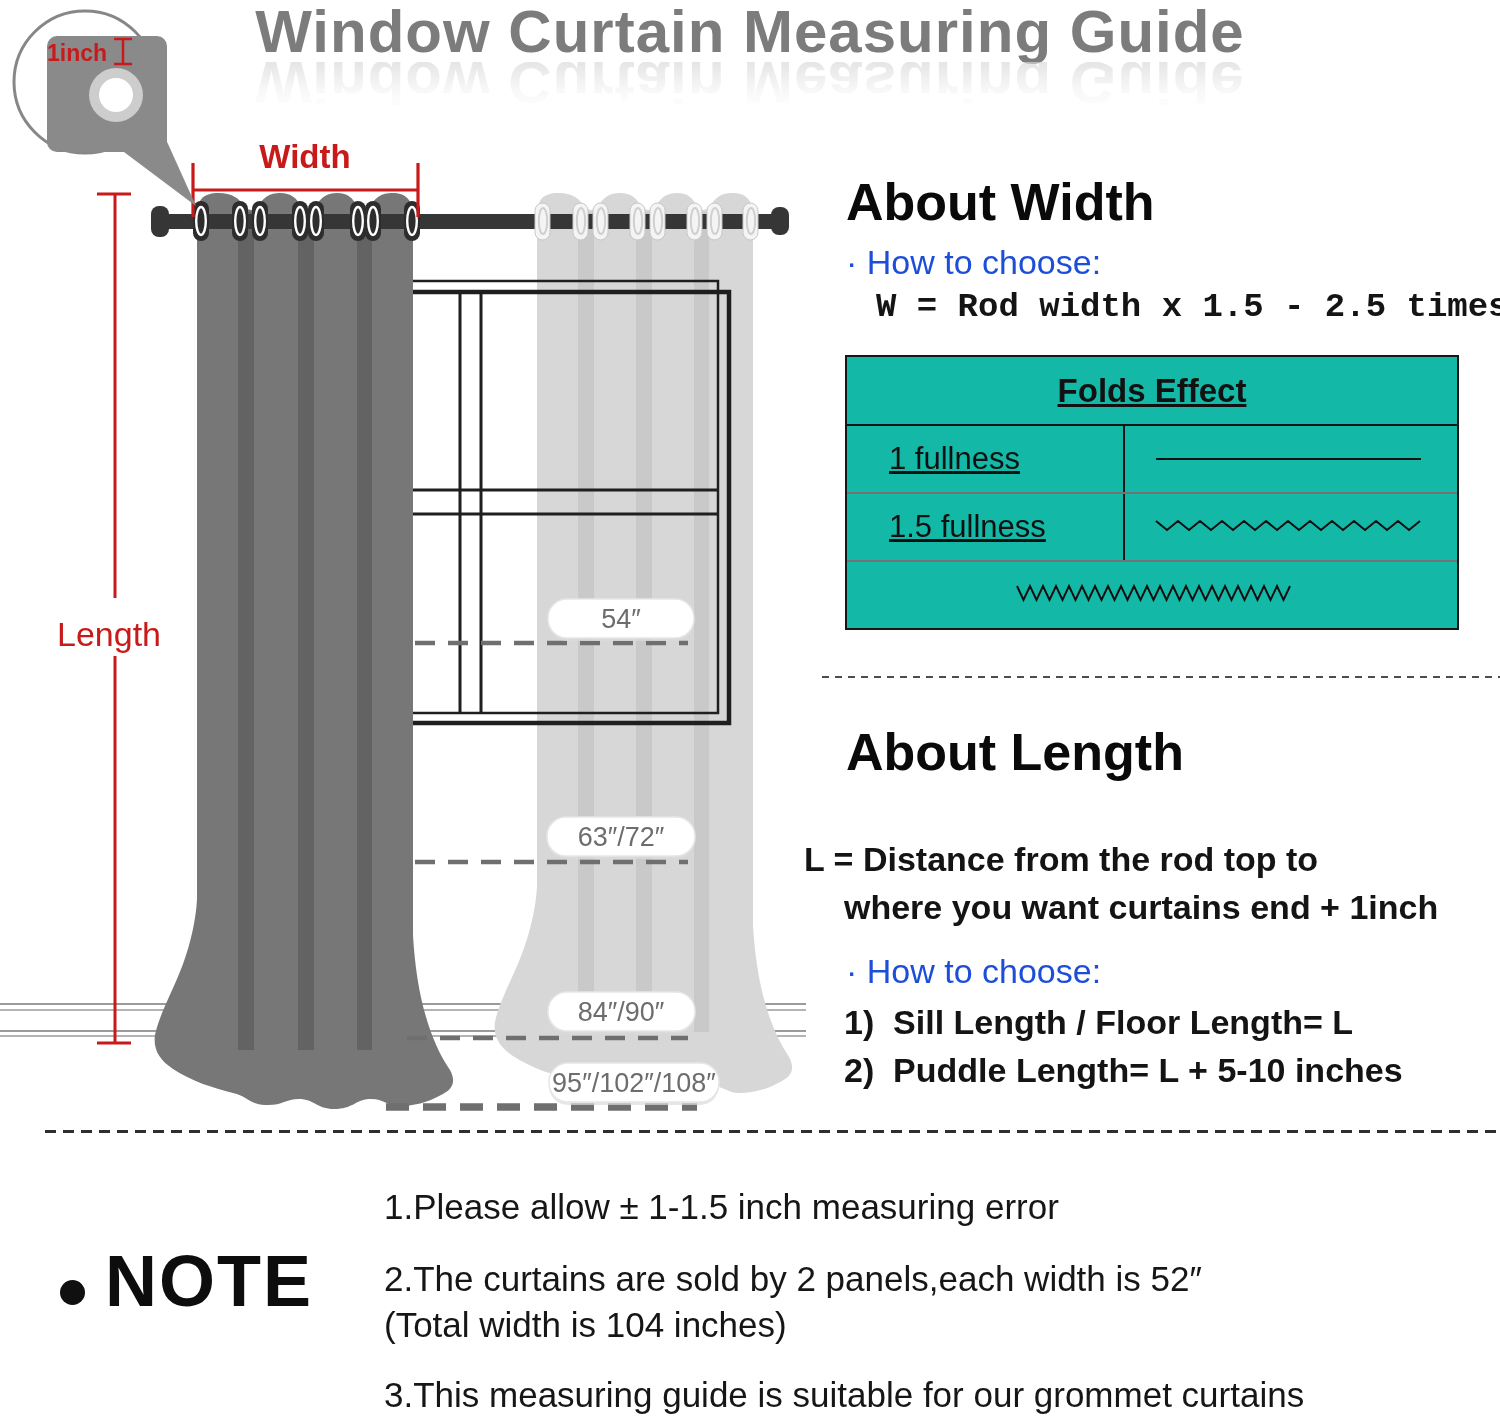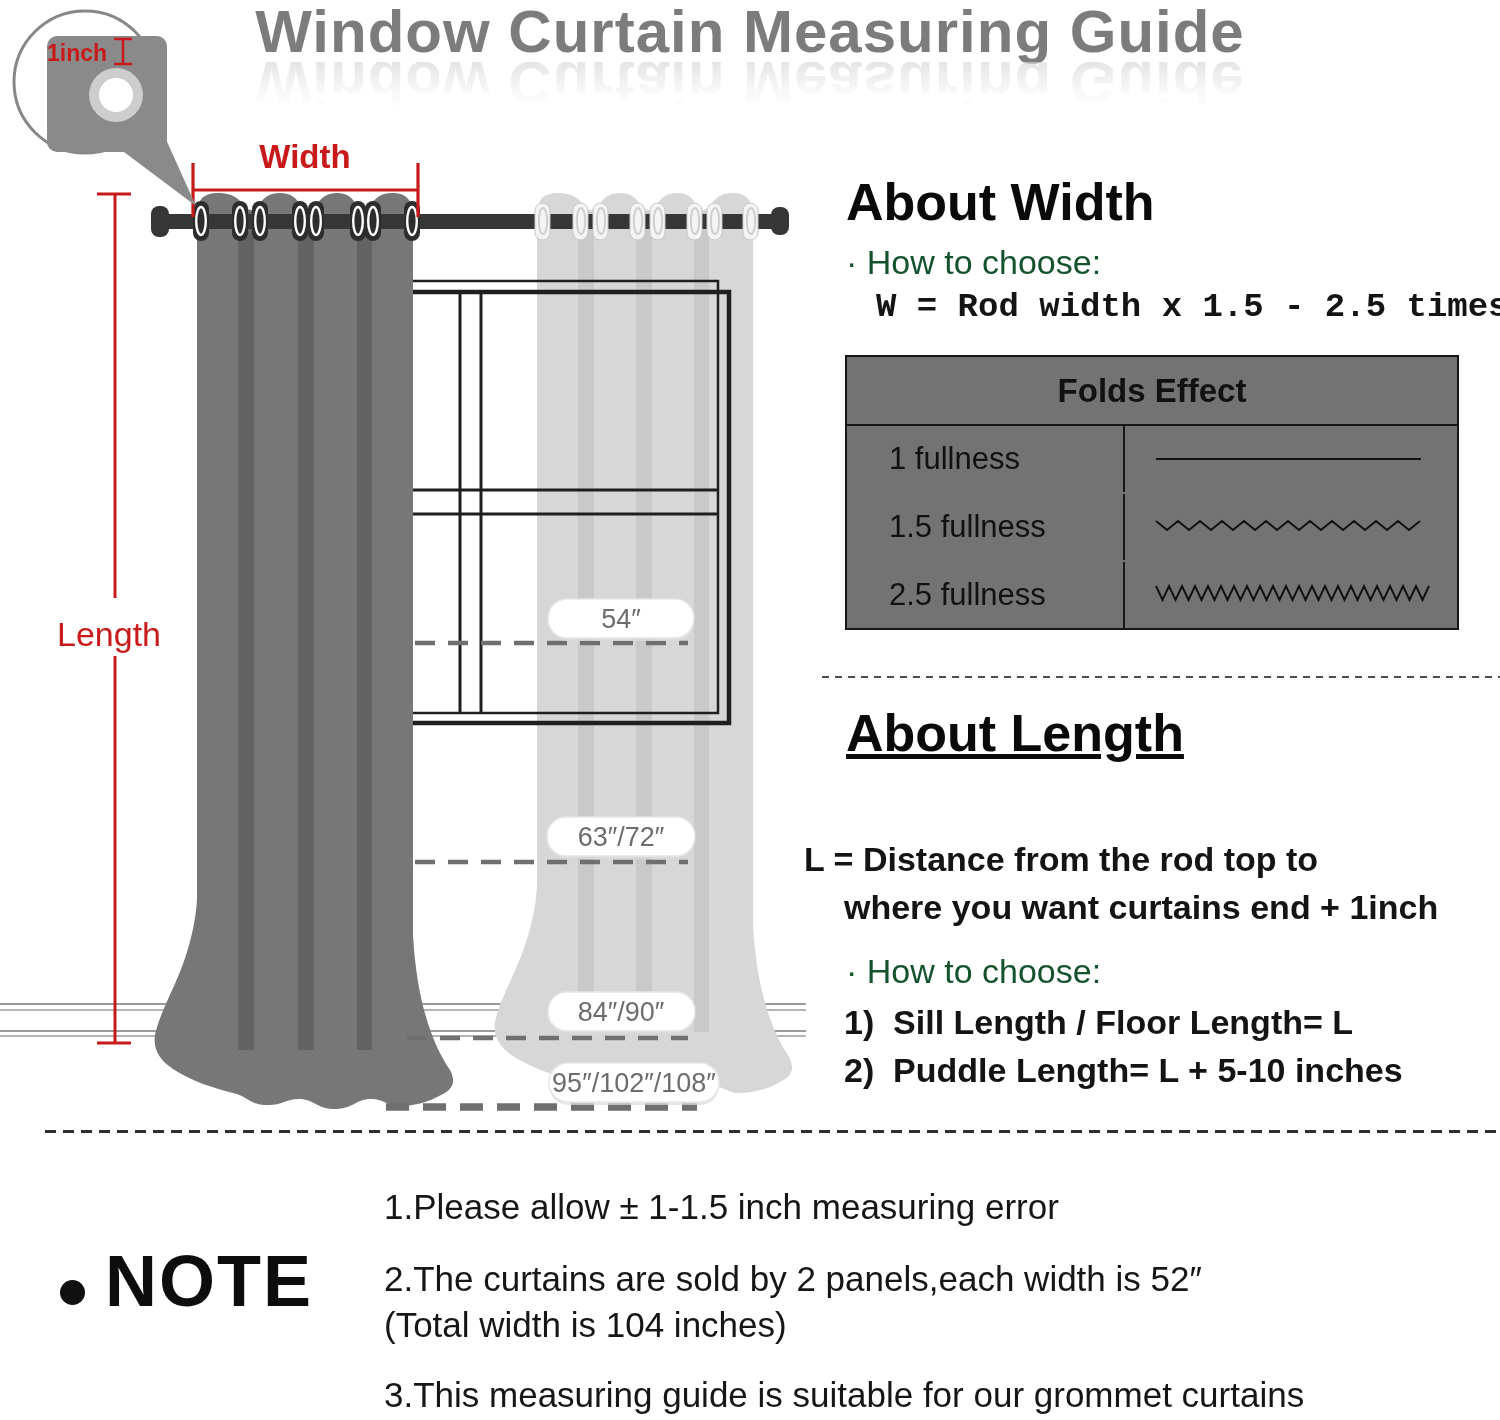--- a/index.html
+++ b/index.html
@@ -11,24 +11,24 @@
   .reflection{position:absolute;left:0;right:0;top:62px;height:52px;overflow:hidden;}
   .reflection .r-text{text-align:center;font-size:60px;font-weight:700;letter-spacing:1px;
          color:#7c7c7c;line-height:64px;transform:scaleY(-1);margin-top:-12px;opacity:.35;white-space:nowrap;}
   .reflection .r-fade{position:absolute;inset:0;
          background:linear-gradient(to bottom,rgba(255,255,255,.45) 0%,rgba(255,255,255,.85) 55%,#fff 95%);}
   
   .diagram-svg{position:absolute;left:0;top:0;width:1500px;height:1420px;}
   
   .abs{position:absolute;line-height:1.18;}
   .h-section{font-size:52px;font-weight:700;color:#0a0a0a;}
-  .sub-line{font-size:34px;font-weight:400;color:#14532d;white-space:pre;text-align:right;}
+  .sub-line{font-size:34px;font-weight:400;color:#1d4ed8;white-space:pre;text-align:right;}
   .bold-line{font-size:34px;font-weight:700;color:#141414;white-space:pre;}
   
-  .folds-table{position:absolute;left:845px;top:355px;width:610px;border:2px solid #161616;background:#737373;}
+  .folds-table{position:absolute;left:845px;top:355px;width:610px;border:2px solid #161616;background:#14b8a6;text-decoration:underline;}
   .ft-header{height:67px;border-bottom:2px solid #161616;display:flex;align-items:center;justify-content:center;
              font-size:33px;font-weight:700;color:#111;}
   .ft-row{height:66px;display:flex;border-bottom:2px solid #737373;}
   .ft-row:last-child{border-bottom:none;}
   .ft-label{width:278px;border-right:2px solid #161616;display:flex;align-items:center;
             padding-left:42px;box-sizing:border-box;font-size:31px;color:#111;}
   .ft-effect{flex:1;display:flex;align-items:center;justify-content:center;}
   
   .dash-sep-right{position:absolute;left:822px;top:676px;width:678px;height:2px;
       background:repeating-linear-gradient(90deg,#4d4d4d 0 7px,transparent 7px 13px);}
@@ -221,32 +221,31 @@
     </div>
     <div class="ft-row">
       <div class="ft-label">1.5 fullness</div>
       <div class="ft-effect">
         <svg width="280" height="28">
           <polyline fill="none" stroke="#111" stroke-width="2" points="5,8 16,17 27,8 38,17 49,8 60,17 71,8 82,17 93,8 104,17 115,8 126,17 137,8 148,17 159,8 170,17 181,8 192,17 203,8 214,17 225,8 236,17 247,8 258,17 269,8"></polyline>
         </svg>
       </div>
     </div>
     <div class="ft-row">
-      <div class="ft-label">2.5 fullness</div>
       <div class="ft-effect">
         <svg width="280" height="28">
           <polyline fill="none" stroke="#111" stroke-width="2" points="5,5 11.5,19 18,5 24.5,19 31,5 37.5,19 44,5 50.5,19 57,5 63.5,19 70,5 76.5,19 83,5 89.5,19 96,5 102.5,19 109,5 115.5,19 122,5 128.5,19 135,5 141.5,19 148,5 154.5,19 161,5 167.5,19 174,5 180.5,19 187,5 193.5,19 200,5 206.5,19 213,5 219.5,19 226,5 232.5,19 239,5 245.5,19 252,5 258.5,19 265,5 271.5,19 278,5"></polyline>
         </svg>
       </div>
     </div>
   </div>
 
   <div class="dash-sep-right"></div>
 
-  <div class="abs h-section" style="left:846px;top:703px;text-decoration:underline;">About Length</div>
+  <div class="abs h-section" style="left:846px;top:722px;">About Length</div>
   <div class="abs bold-line" style="left:804px;top:839px;">L = Distance from the rod top to</div>
   <div class="abs bold-line" style="left:844px;top:887px;">where you want curtains end + 1inch</div>
   <div class="abs sub-line" style="left:846px;top:951px;">· How to choose:</div>
   <div class="abs bold-line" style="left:844px;top:1002px;text-align:right;">1)  Sill Length / Floor Length= L</div>
   <div class="abs bold-line" style="left:844px;top:1050px;">2)  Puddle Length= L + 5-10 inches</div>
 
   <div class="dash-sep-bottom"></div>
 
   <div class="note-label">
     <div class="note-bullet"></div>

